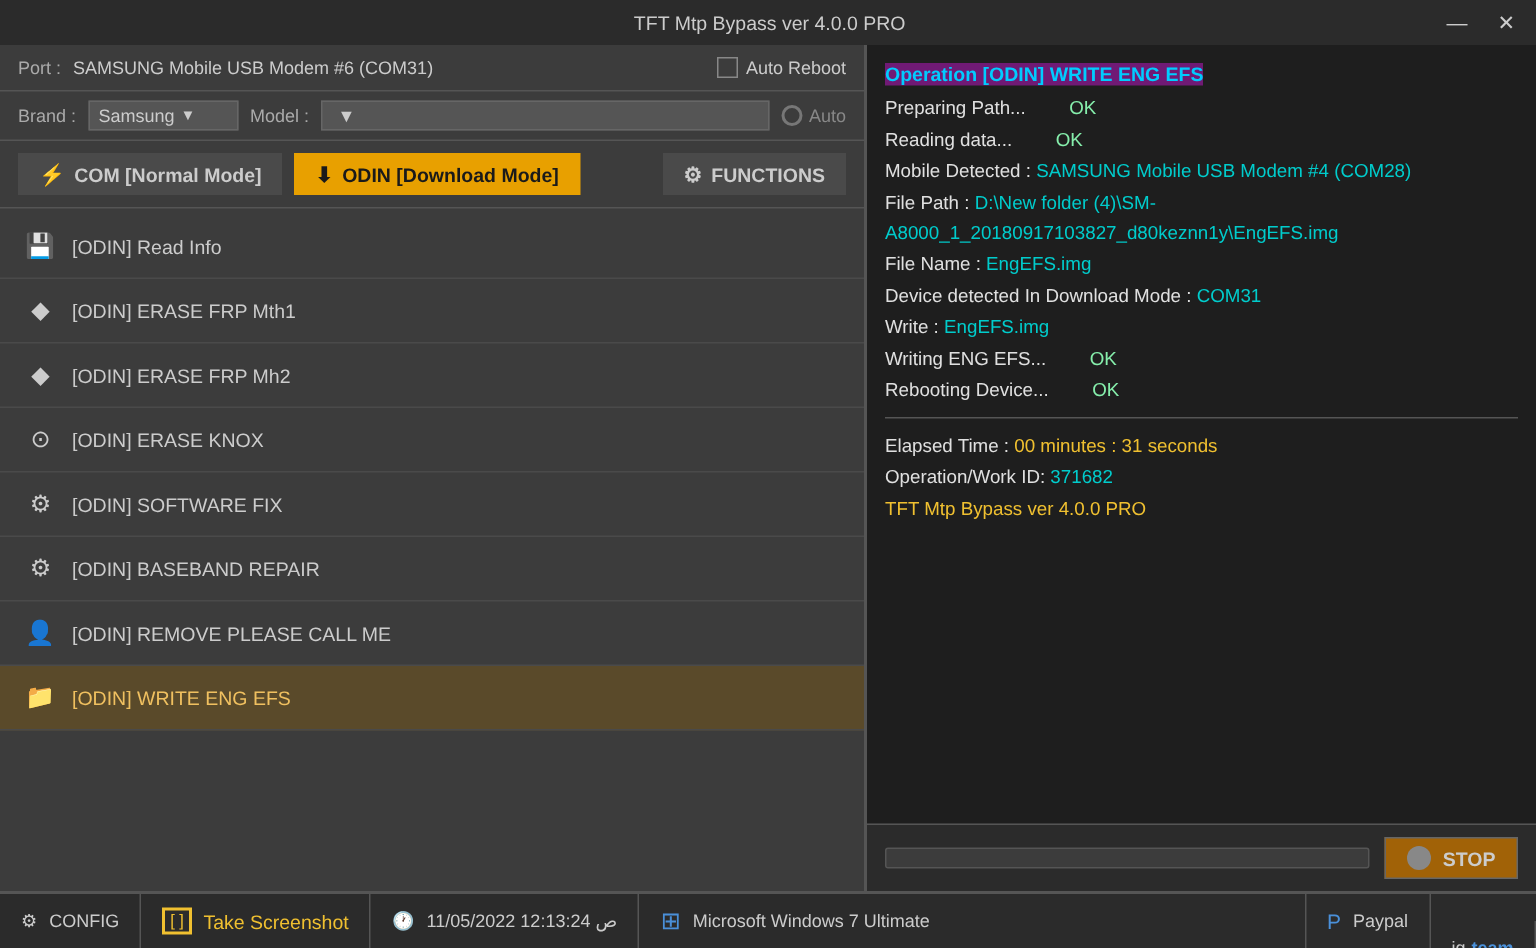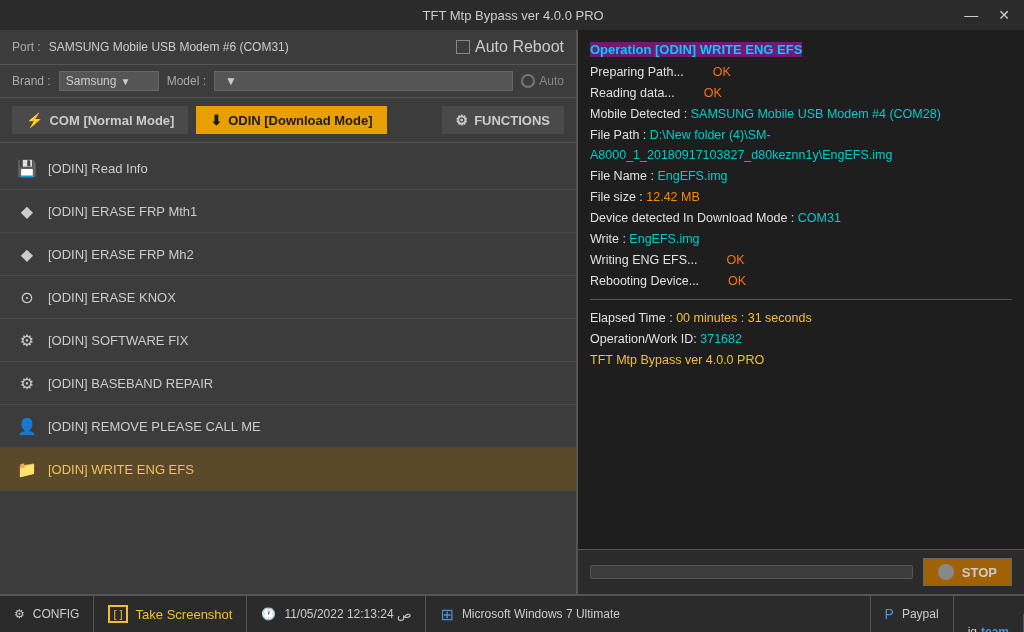--- a/index.html
+++ b/index.html
@@ -84,21 +84,21 @@
     }
     .checkbox-box {
       width: 14px;
       height: 14px;
       border: 1px solid #888;
       background: #3c3c3c;
       display: inline-block;
     }
     .auto-reboot-label {
       color: #ccc;
-      font-size: 16px;
+      font-size: 12px;
     }
 
     #brand-row {
       display: flex;
       align-items: center;
       padding: 6px 12px;
       gap: 8px;
       border-bottom: 1px solid #555;
     }
     .dropdown {
@@ -216,21 +216,21 @@
     #output-area {
       flex: 1;
       padding: 10px 12px;
       overflow-y: auto;
       font-size: 12.5px;
       line-height: 1.6;
     }
 
     .out-line { margin-bottom: 1px; }
     .out-white { color: #e0e0e0; }
-    .out-green { color: #f97316; padding-left: 29px; }
+    .out-green { color: #86efac; padding-left: 29px; }
     .out-cyan { color: #00cccc; }
     .out-yellow { color: #f0c030; }
     .out-orange { color: #ff8800; }
     .out-heading {
       color: #00ccff;
       font-weight: bold;
       font-size: 13px;
       background: #701a75;
       display: inline;
     }
@@ -409,21 +409,20 @@
 
   <div id="right-panel">
 
     <div id="output-area">
     <div class="out-line"><span class="out-heading">Operation [ODIN] WRITE ENG EFS</span></div>
         <div class="out-line out-white"><span>Preparing Path...</span><span class="out-green">OK</span></div>
         <div class="out-line out-white"><span>Reading data...</span><span class="out-green">OK</span></div>
         <div class="out-line out-white"><span>Mobile Detected : </span><span class="out-cyan">SAMSUNG Mobile USB Modem #4 (COM28)</span></div>
         <div class="out-line out-white"><span>File Path : </span><span class="out-cyan">D:\New folder (4)\SM-A8000_1_20180917103827_d80keznn1y\EngEFS.img</span></div>
         <div class="out-line out-white"><span>File Name : </span><span class="out-cyan">EngEFS.img</span></div>
-        <div class="out-line out-white"><span>File size : </span><span class="out-orange">12.42 MB</span></div>
         <div class="out-line out-white"><span>Device detected In Download Mode : </span><span class="out-cyan">COM31</span></div>
         <div class="out-line out-white"><span>Write : </span><span class="out-cyan">EngEFS.img</span></div>
         <div class="out-line out-white"><span>Writing ENG EFS...</span><span class="out-green">OK</span></div>
         <div class="out-line out-white"><span>Rebooting Device...</span><span class="out-green">OK</span></div>
         <hr class="separator">
         <div class="out-line out-white">Elapsed Time : <span class="out-yellow">00 minutes : 31 seconds</span></div>
         <div class="out-line out-white">Operation/Work ID: <span class="out-cyan">371682</span></div>
         <div class="out-line"><span class="out-yellow">TFT Mtp Bypass ver 4.0.0 PRO</span></div>
       </div>
 

